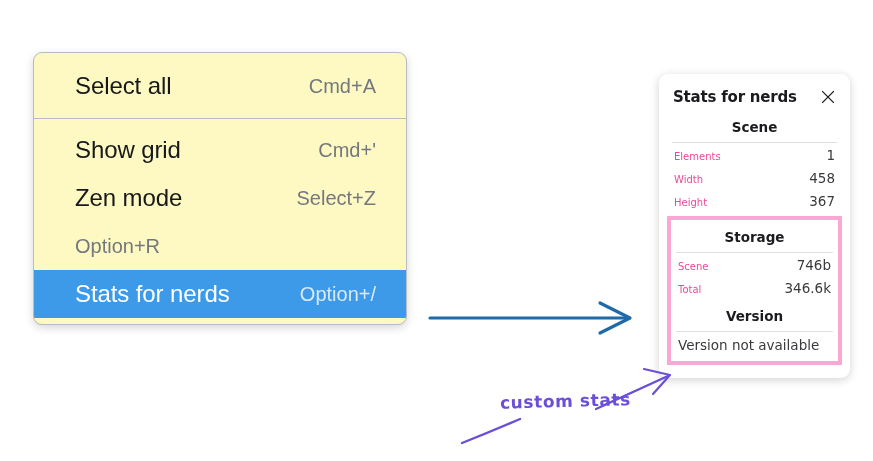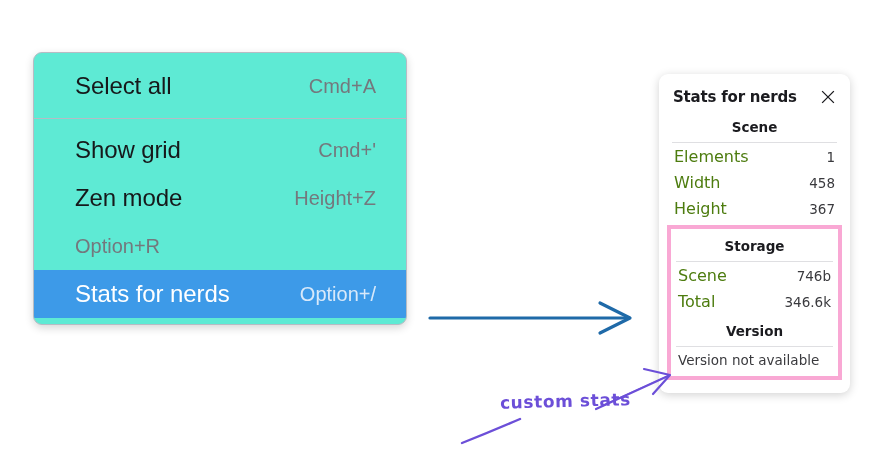--- a/index.html
+++ b/index.html
@@ -15,21 +15,21 @@
     font-family: "Liberation Sans", sans-serif;
     -webkit-font-smoothing: antialiased;
   }
 
   
   .ctx-menu {
     position: absolute;
     left: 33px;
     top: 52px;
     width: 374px;
-    background: #5eead4;
+    background: #fef9c3;
     border: 1px solid #b6bcc4;
     border-radius: 9px;
     box-shadow: 0 3px 9px rgba(0,0,0,0.16);
     box-sizing: border-box;
     overflow: hidden;
   }
   .ctx-section { padding: 6px 0; }
   .ctx-section.top { padding-top: 9px; padding-bottom: 8px; }
   .ctx-section.bottom { padding-top: 7px; }
   .ctx-separator {
@@ -112,22 +112,22 @@
     background: #dfdfe2;
     width: 100%;
   }
   .stat-row {
     display: flex;
     align-items: baseline;
     justify-content: space-between;
     padding: 4px 2px 3px 2px;
   }
   .stat-row .k {
-    font-size: 16px;
-    color: #4d7c0f;
+    font-size: 10px;
+    color: #ec4899;
   }
   .stat-row .v {
     font-size: 13.5px;
     color: #3a3a3e;
   }
   .stat-note {
     font-size: 13.5px;
     color: #3a3a3e;
     padding: 5px 2px 2px 2px;
     white-space: nowrap;
@@ -175,21 +175,21 @@
 
   <div class="ctx-separator"></div>
 
   <div class="ctx-section bottom">
     <div class="ctx-item">
       <span class="label">Show grid</span>
       <span class="accel">Cmd+'</span>
     </div>
     <div class="ctx-item">
       <span class="label">Zen mode</span>
-      <span class="accel">Height+Z</span>
+      <span class="accel">Select+Z</span>
     </div>
     <div class="ctx-item">
       <span class="accel">Option+R</span>
     </div>
     <div class="ctx-item selected">
       <span class="label">Stats for nerds</span>
       <span class="accel">Option+/</span>
     </div>
   </div>
 

